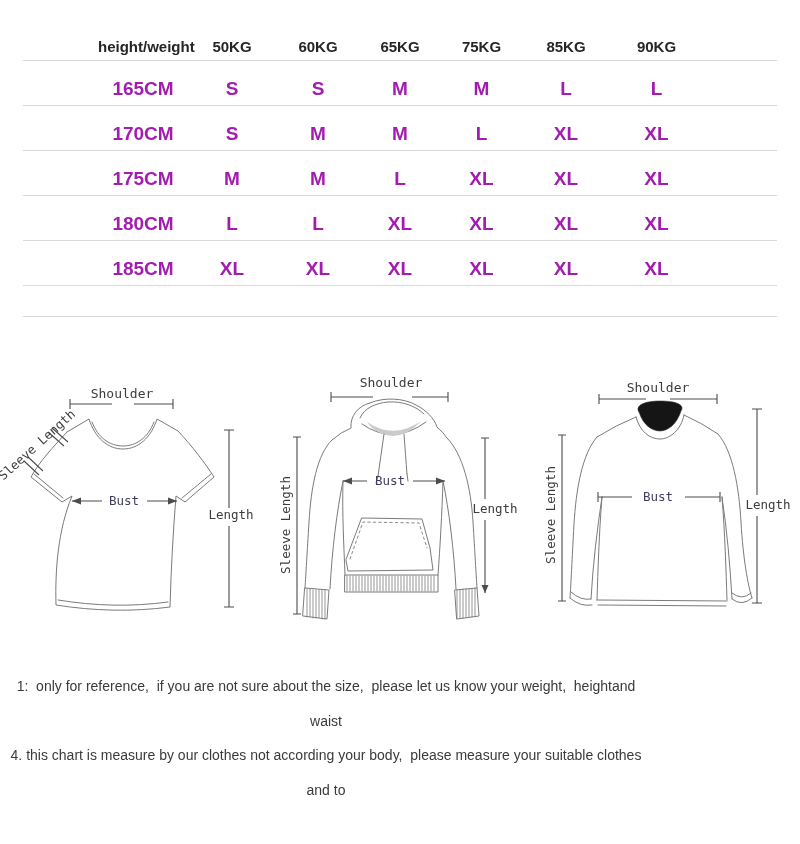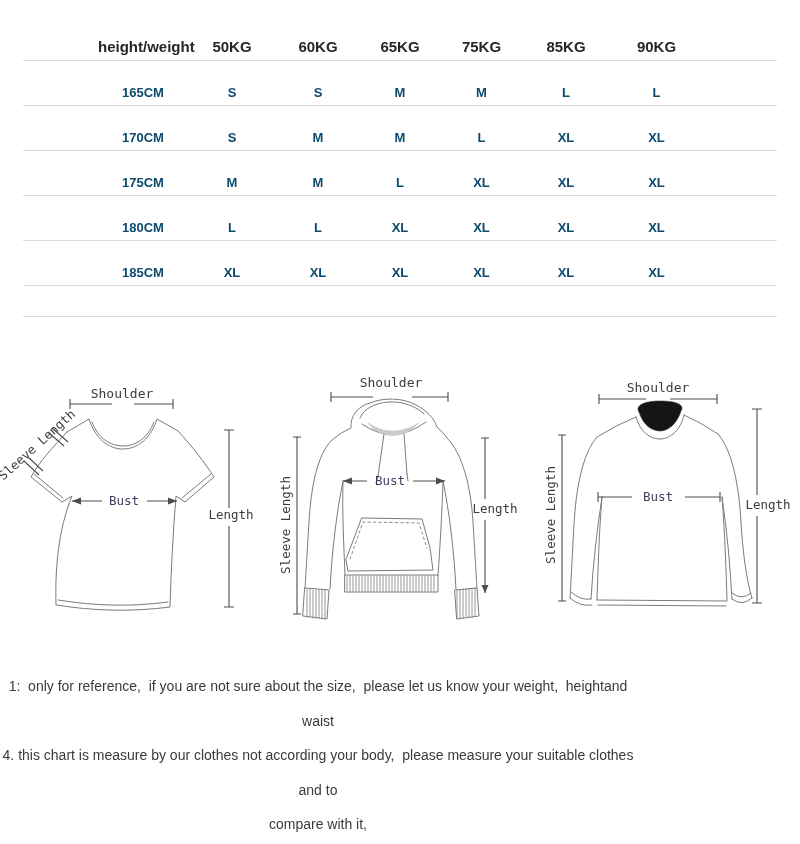--- a/index.html
+++ b/index.html
@@ -4,35 +4,35 @@
 <style>
   html,body{margin:0;padding:0;background:#ffffff;}
   .page{position:relative;width:800px;height:844px;background:#fff;overflow:hidden;
         font-family:"Liberation Sans",sans-serif;}
   
   .size-table{position:absolute;top:28px;left:23px;width:754px;}
   .trow{display:grid;grid-template-columns:90px 88px 84px 80px 83px 86px 95px;
         padding-left:75px;height:45px;align-items:end;
         border-bottom:1px solid #dadada;box-sizing:border-box;}
   .trow.thead{height:33px;}
-  .tcell{text-align:center;padding-bottom:5px;font-weight:bold;font-size:13px;
-         color:#0c4a6e;white-space:nowrap;}
+  .tcell{text-align:center;padding-bottom:5px;font-weight:bold;font-size:19px;
+         color:#a21caf;white-space:nowrap;}
   .thead .tcell{font-size:15px;color:#262626;}
   .sep-line{position:absolute;top:316px;left:23px;width:754px;height:1px;background:#dadada;}
   
   svg{position:absolute;overflow:visible;}
   .sketch{stroke:#7b7b7b;fill:none;stroke-width:1;stroke-linecap:round;stroke-linejoin:round;}
   .meas{stroke:#4c4c4c;fill:none;stroke-width:1.1;}
   .meas-fill{fill:#4c4c4c;stroke:none;}
   .dashes{stroke:#8a8a8a;fill:none;stroke-width:1;stroke-dasharray:2.5,3;}
   .lab{font-family:"DejaVu Sans Mono",monospace;font-size:12.5px;fill:#3c3c3c;}
   .lab-shoulder{font-size:13px;}
   .lab-bust{fill:#3e3e60;}
   
-  .notes{position:absolute;top:669px;left:0;width:636px;text-align:center;
+  .notes{position:absolute;top:669px;left:8px;width:636px;text-align:center;
          font-size:14px;color:#3a3a3a;line-height:34.5px;}
   .note-line{white-space:pre-wrap;}
 </style>
 </head>
 <body>
 
 <div class="page">
 
   <div class="size-table">
     <div class="trow thead">
@@ -173,16 +173,15 @@
       <path class="meas" d="M70,139 H104 M157,139 H192 M70,134 V144 M192,134 V144"></path>
       <text class="lab lab-bust" x="130" y="143" text-anchor="middle">Bust</text>
       <path class="meas" d="M229,51 V137 M229,158 V245 M224,51 H234 M224,245 H234"></path>
       <text class="lab" x="240" y="151" text-anchor="middle">Length</text>
     </g>
   </svg>
 
   <div class="notes">
     <div class="note-line">1:  only for reference,  if you are not sure about the size,  please let us know your weight,  heightand waist</div>
     <div class="note-line">4. this chart is measure by our clothes not according your body,  please measure your suitable clothes and to</div>
-    <div class="note-line">compare with it,</div>
   </div>
 
 </div>
 
 </body></html>

